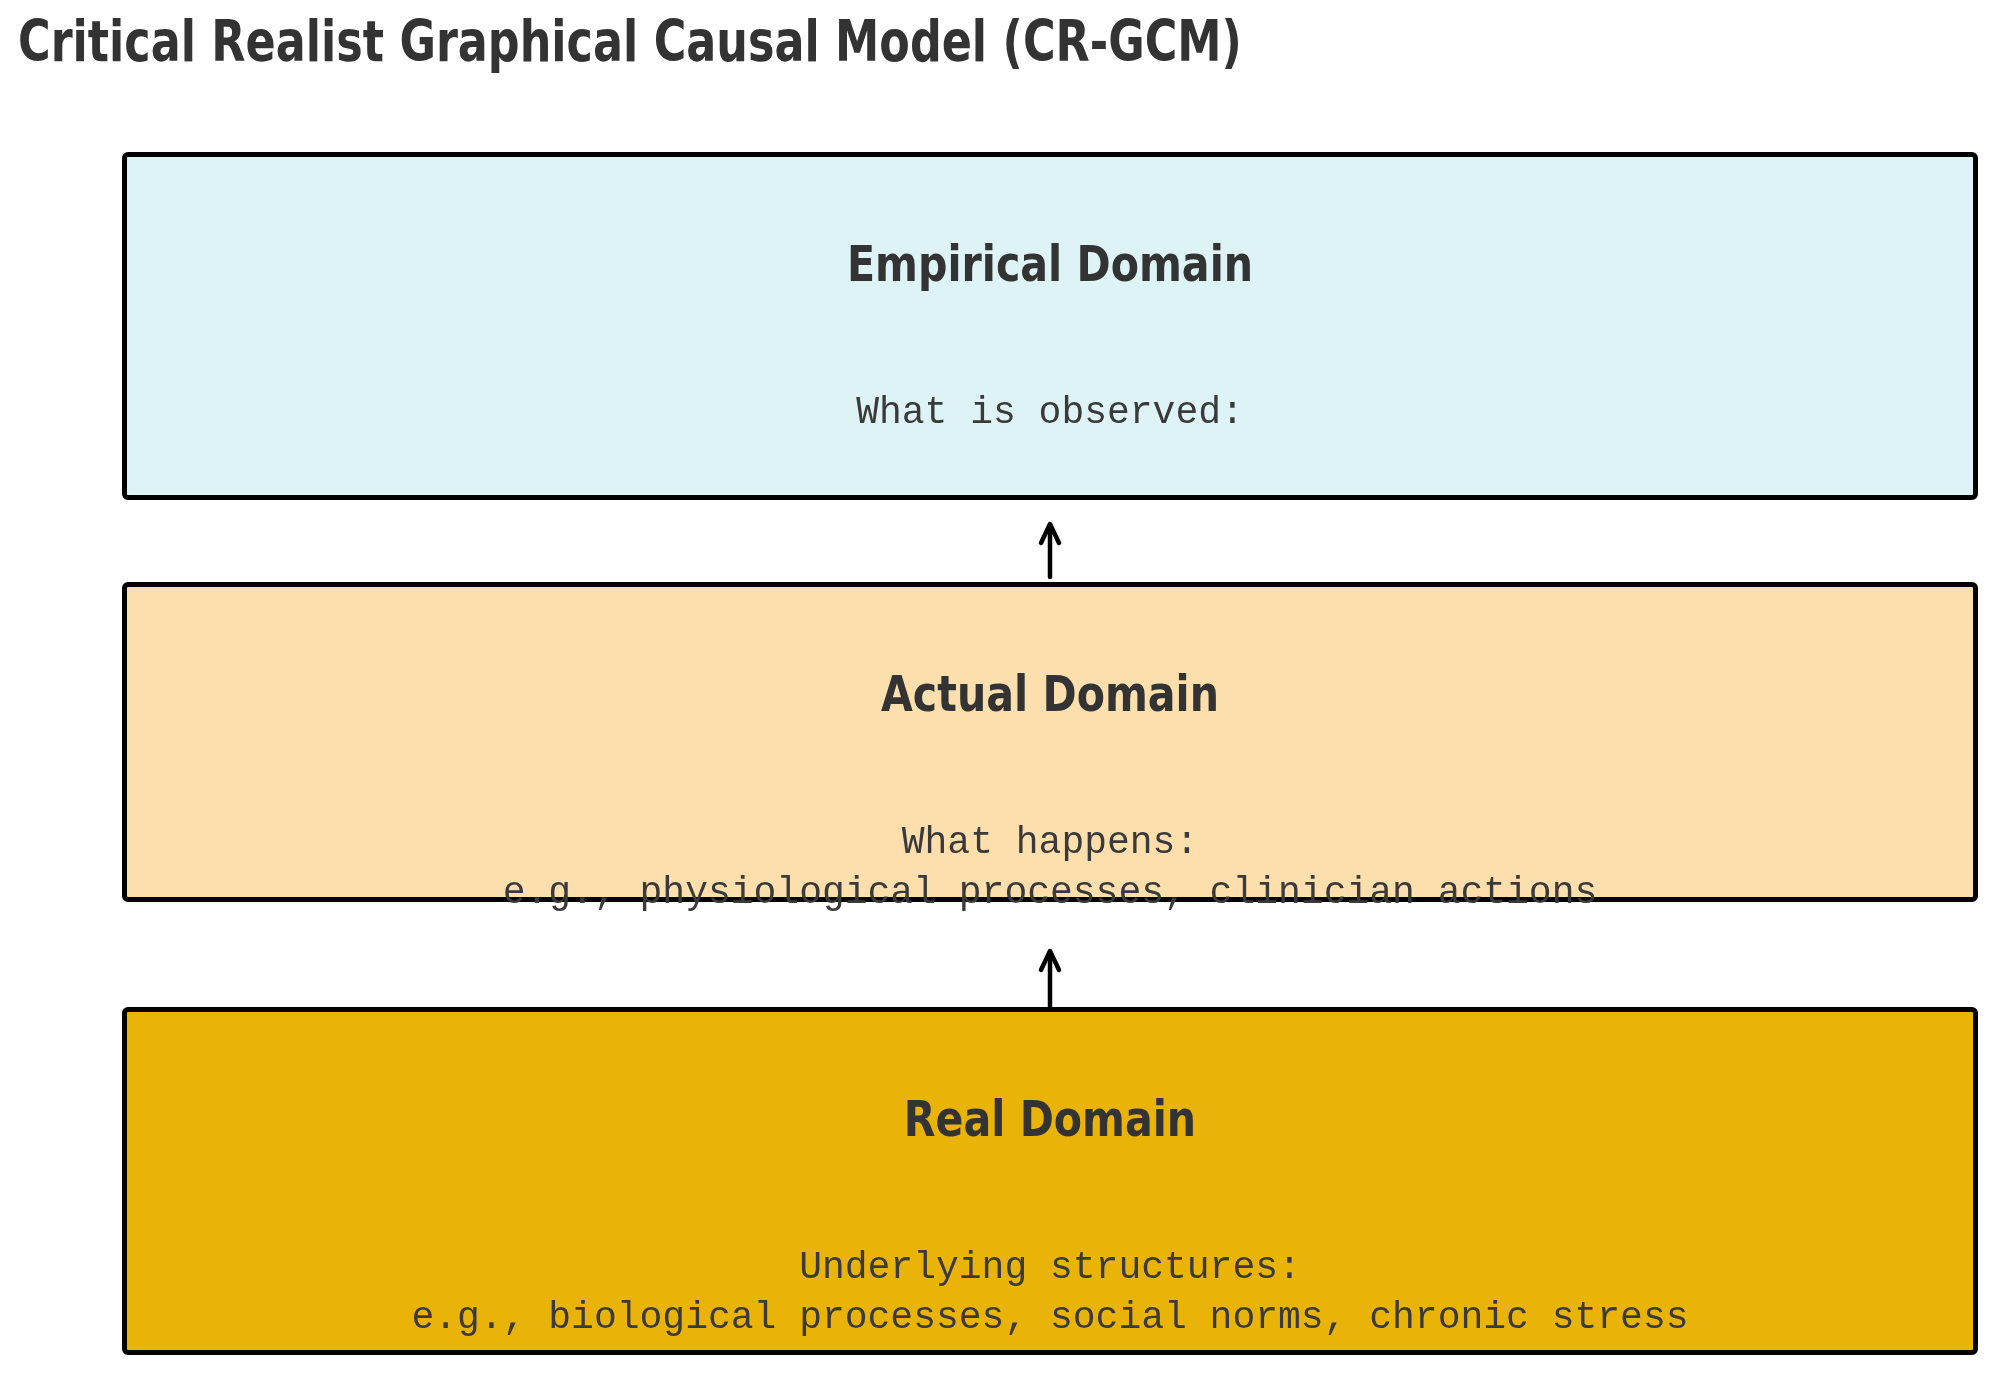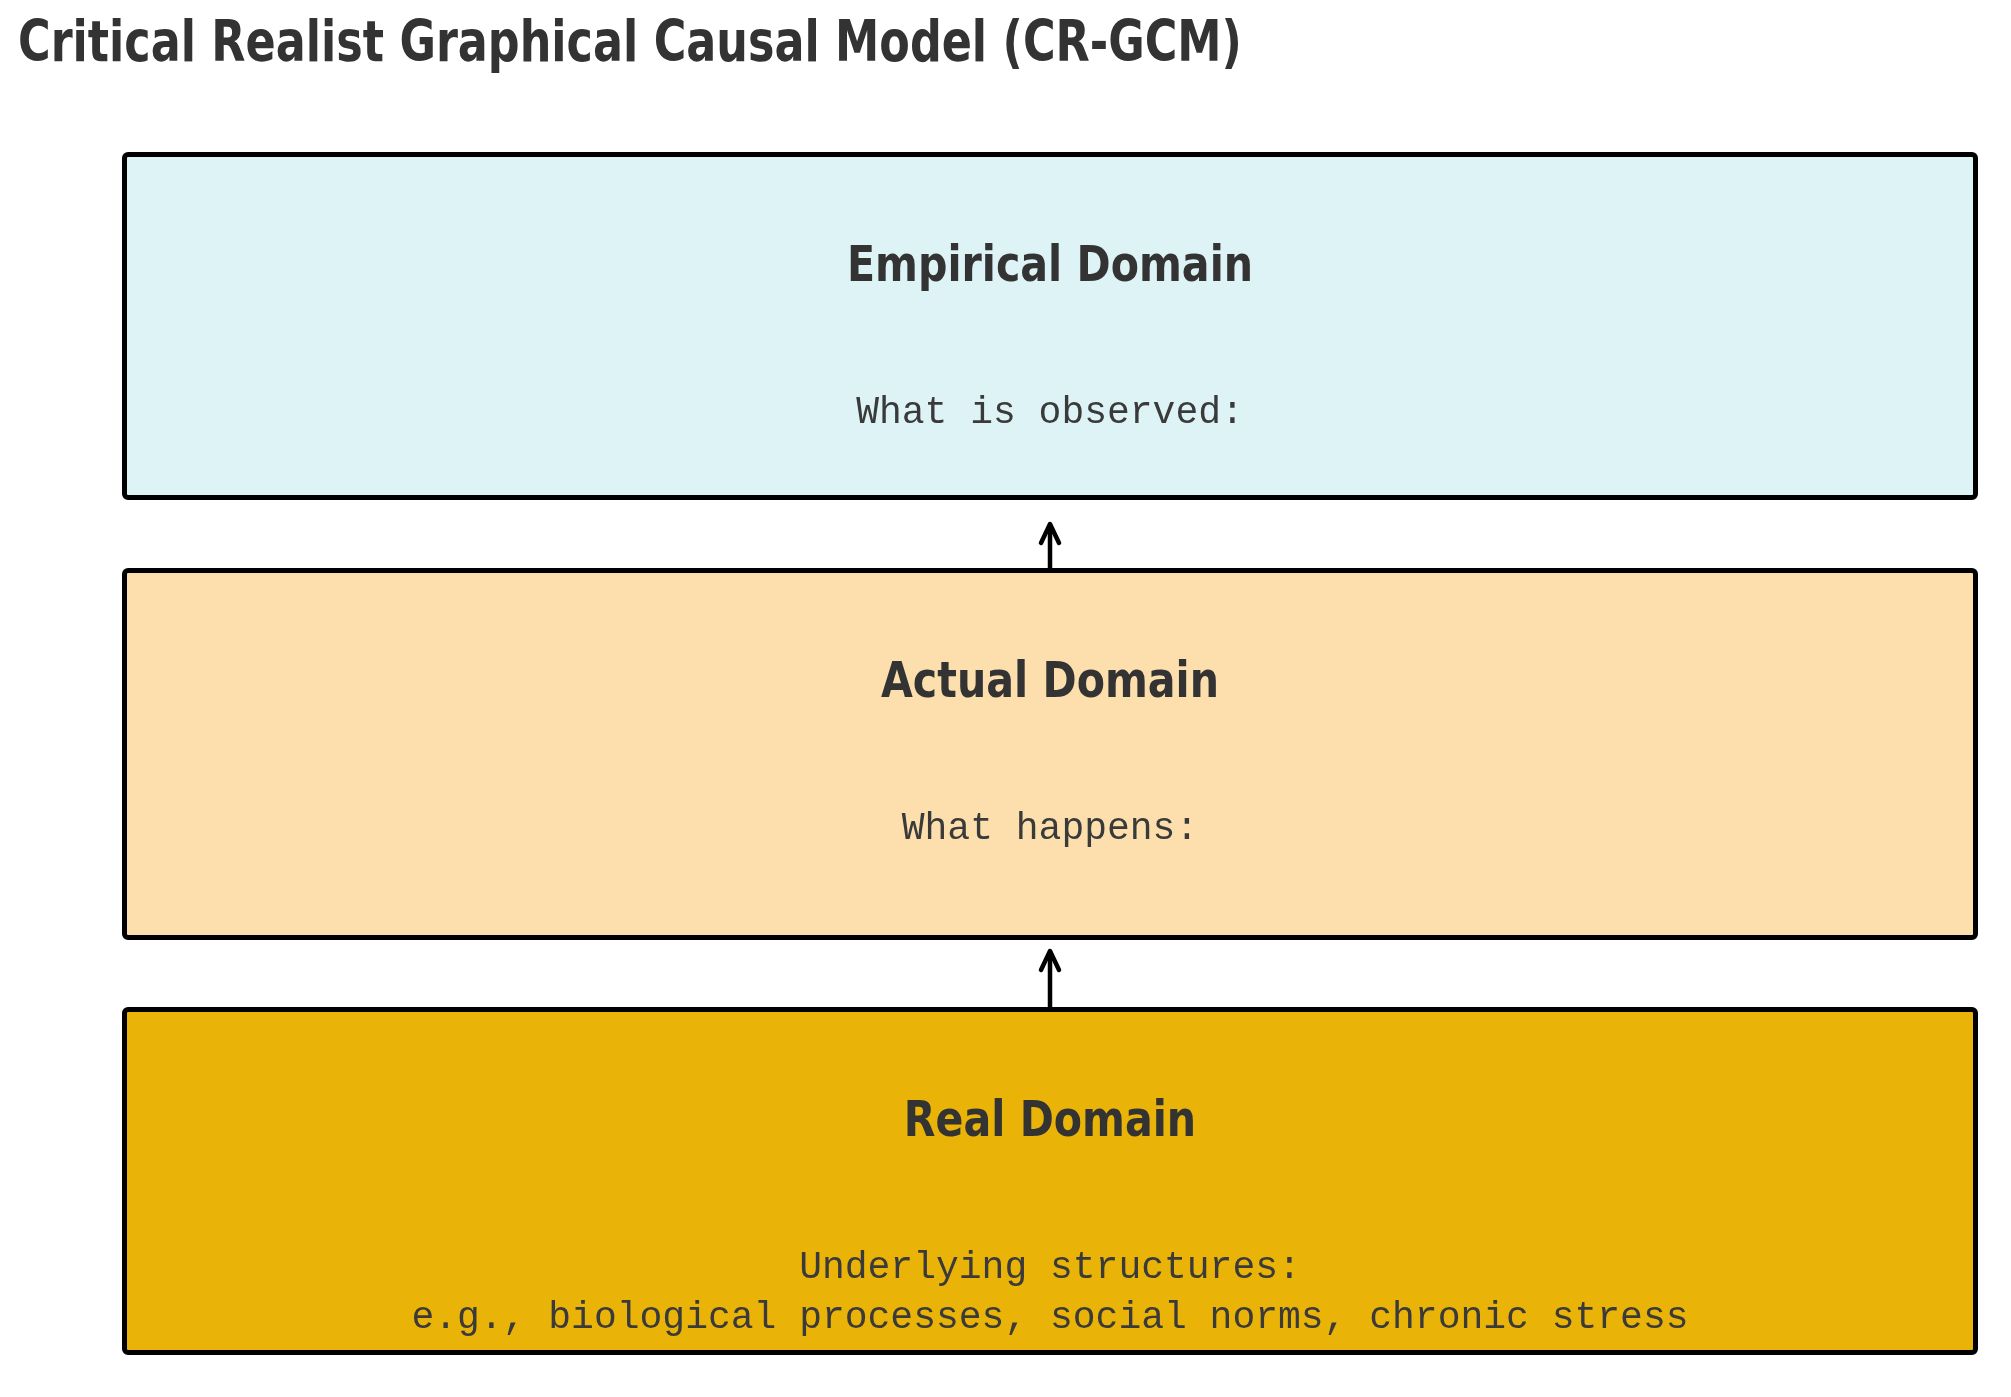--- a/index.html
+++ b/index.html
@@ -31,21 +31,21 @@
   .domain-box {
     position: absolute;
     left: 122px;
     width: 1856px;
     height: 348px;
     box-sizing: border-box;
     border: 5px solid #000000;
     border-radius: 6px;
   }
   .domain-box.empirical { top: 152px; }
-  .domain-box.actual    { top: 568px; height: 372px; }
+  .domain-box.actual    { top: 582px; height: 320px; }
   .domain-box.real      { top: 1007px; }
   .domain-heading {
     position: absolute;
     top: 80px;
     left: 0;
     width: 100%;
     margin: 0;
     text-align: center;
     font-size: 49px;
     line-height: 56px;
@@ -94,20 +94,21 @@
     <svg viewBox="0 0 36 64" xmlns="http://www.w3.org/2000/svg">
       <line x1="18" y1="59" x2="18" y2="9" stroke="currentColor" stroke-width="4.5" stroke-linecap="round"></line>
       <polyline points="9,25 18,6 27,25" fill="none" stroke="currentColor" stroke-width="4.5" stroke-linecap="round" stroke-linejoin="round"></polyline>
     </svg>
   </div>
 
   <section class="domain-box actual" style="background-color: rgb(252, 223, 172);">
     <h2 class="domain-heading">Actual Domain</h2>
     <div class="domain-description">
       <div>What happens:</div>
+      <div>e.g., physiological processes, clinician actions</div>
     </div>
   </section>
 
   <div class="up-arrow arrow-2" style="color: rgb(0, 0, 0);">
     <svg viewBox="0 0 36 80" xmlns="http://www.w3.org/2000/svg">
       <line x1="18" y1="77" x2="18" y2="10" stroke="currentColor" stroke-width="4.5" stroke-linecap="round"></line>
       <polyline points="9,26 18,7 27,26" fill="none" stroke="currentColor" stroke-width="4.5" stroke-linecap="round" stroke-linejoin="round"></polyline>
     </svg>
   </div>
 

